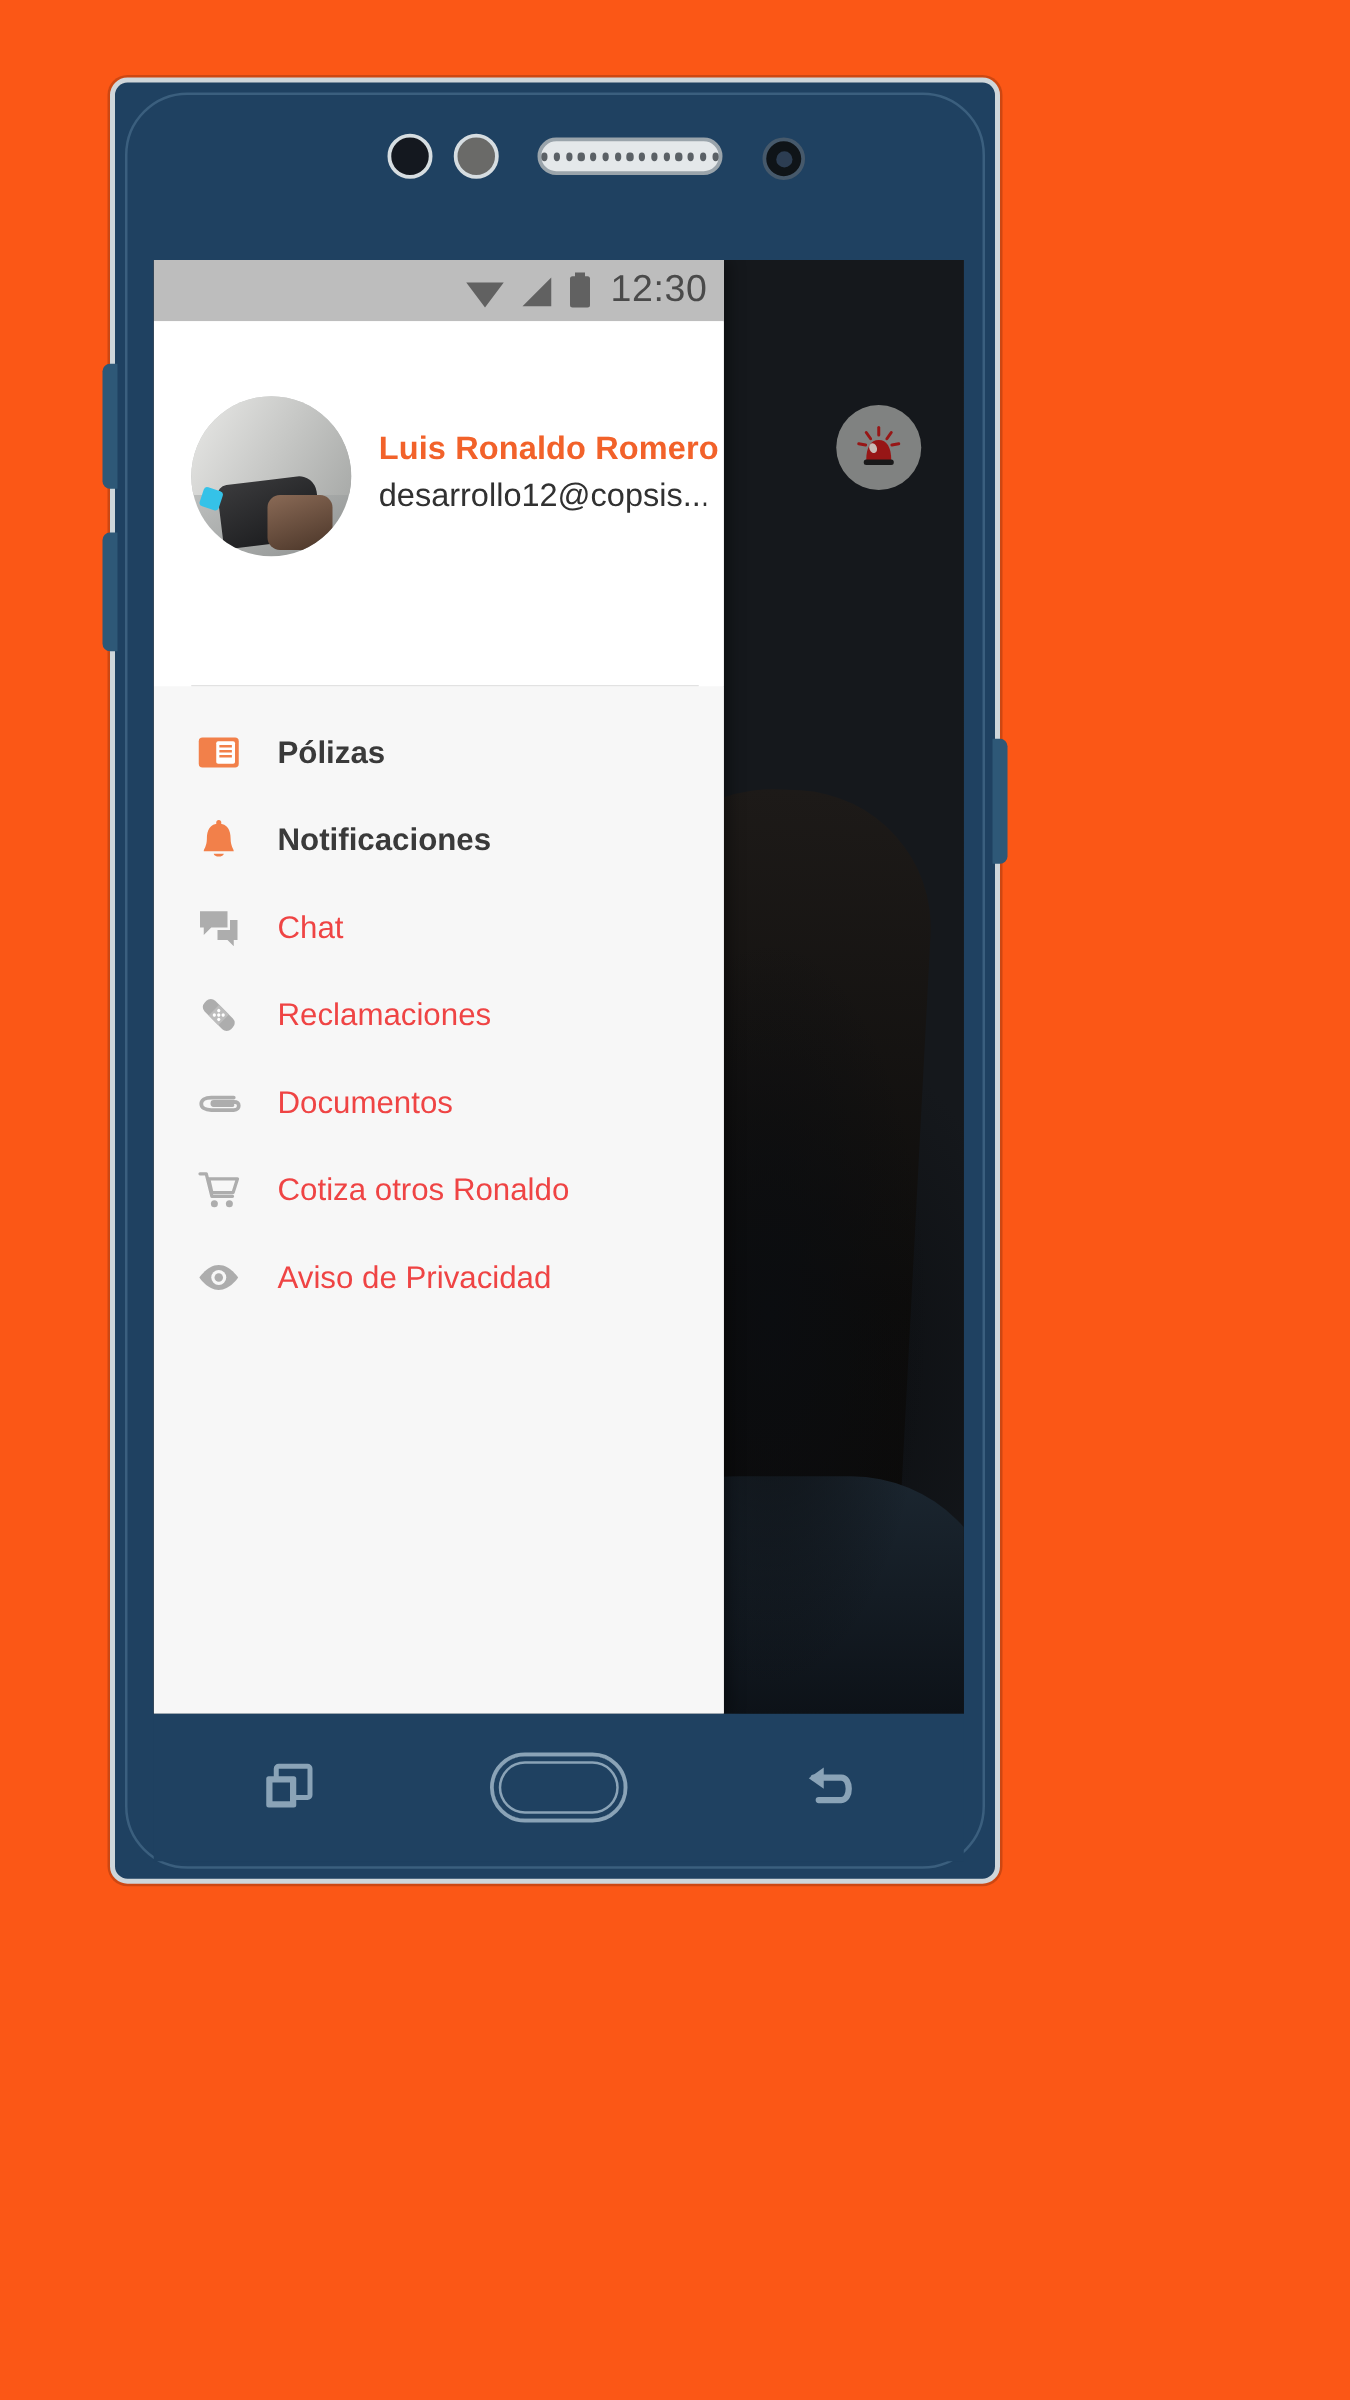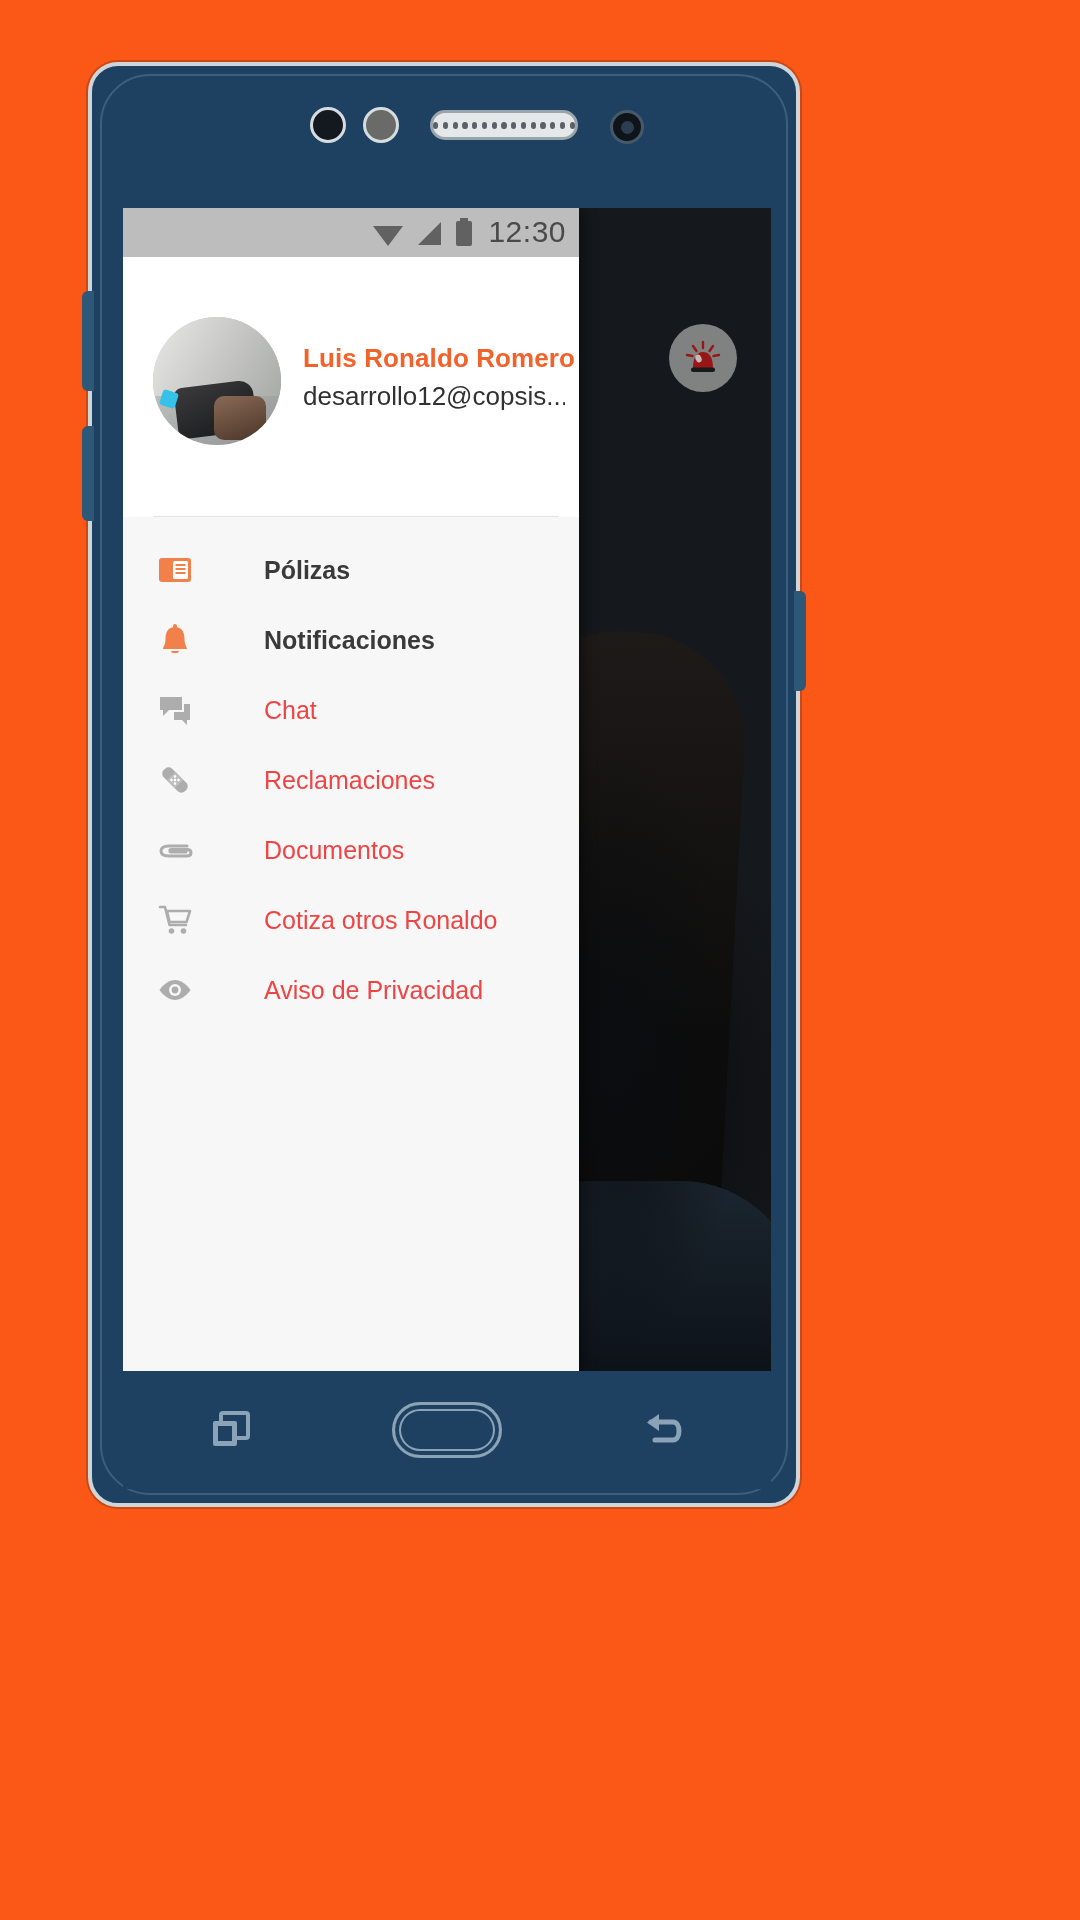--- a/index.html
+++ b/index.html
@@ -9,21 +9,21 @@
     font-family:"Liberation Sans", sans-serif;
     position:relative;
   }
 
   
   #phone-device{
     position:absolute;
     left:88px; top:62px;
     width:712px; height:1445px;
     background:#1f4161;
-    border-radius:30px;
+    border-radius:14px;
     border:4px solid #cfd6da;
     box-shadow:0 0 0 2px rgba(0,0,0,.18);
   }
   #phone-inner-bezel{
     position:absolute; inset:8px;
     border-radius:50px;
     border:2px solid #3b5f7e;
   }
 
   
@@ -122,21 +122,21 @@
   }
   #status-time{
     color:#4a4a4a; font-size:30px; font-weight:400; letter-spacing:.5px;
     line-height:1; margin-left:4px; margin-bottom:2px;
   }
   .sb-ico{ display:block; }
 
   
   #drawer-header{
     background:#ffffff;
-    height:260px;
+    height:292px;
     position:relative;
   }
   #user-avatar{
     position:absolute; left:30px; top:60px;
     width:128px;height:128px;border-radius:50%;
     overflow:hidden;
     background:linear-gradient(150deg,#cfd0cf 0%,#b9bbba 45%,#8e9190 100%);
   }
   #user-avatar .av-wall{
     position:absolute; left:0; top:0; width:100%; height:62%;
@@ -179,21 +179,21 @@
     display:flex; align-items:center;
     height:70px; padding-left:30px;
     cursor:pointer;
   }
   .menu-icon{
     width:44px; height:44px;
     display:flex; align-items:center; justify-content:center;
     flex:0 0 44px;
   }
   .menu-label{
-    margin-left:67px;
+    margin-left:25px;
     font-size:25px;
   }
   .menu-item.active .menu-label{ color:#3a3a3a; font-weight:bold; }
   .menu-item.inactive .menu-label{ color:#ef4444; font-weight:normal; }
 
   
   #navigation-bar{
     position:absolute;
     left:31px; top:1305px;
     width:648px; height:118px;

